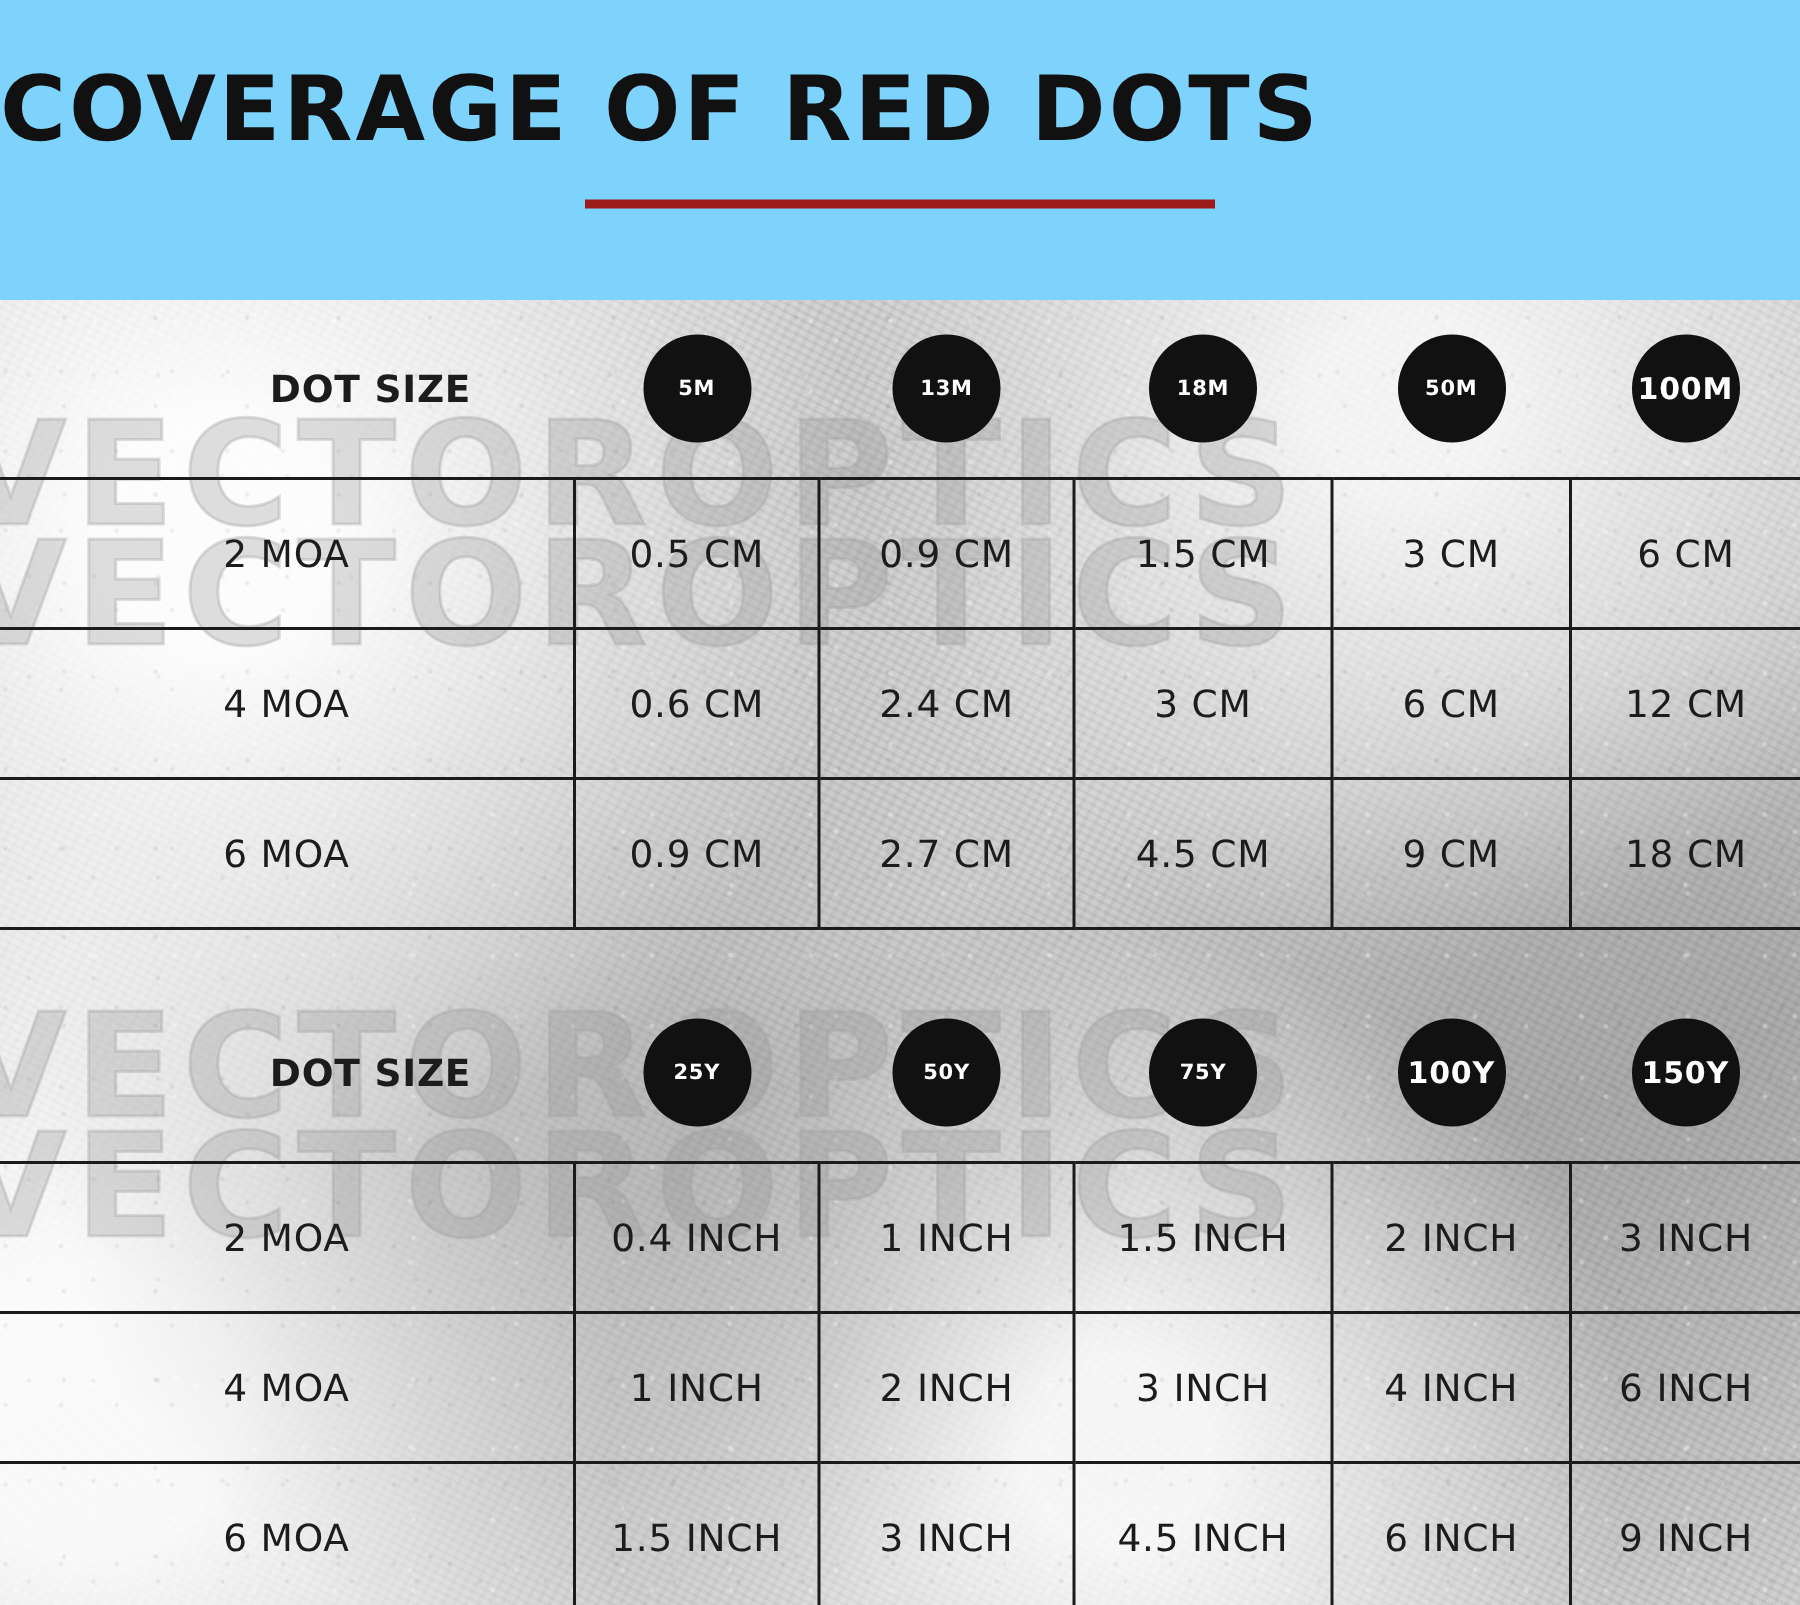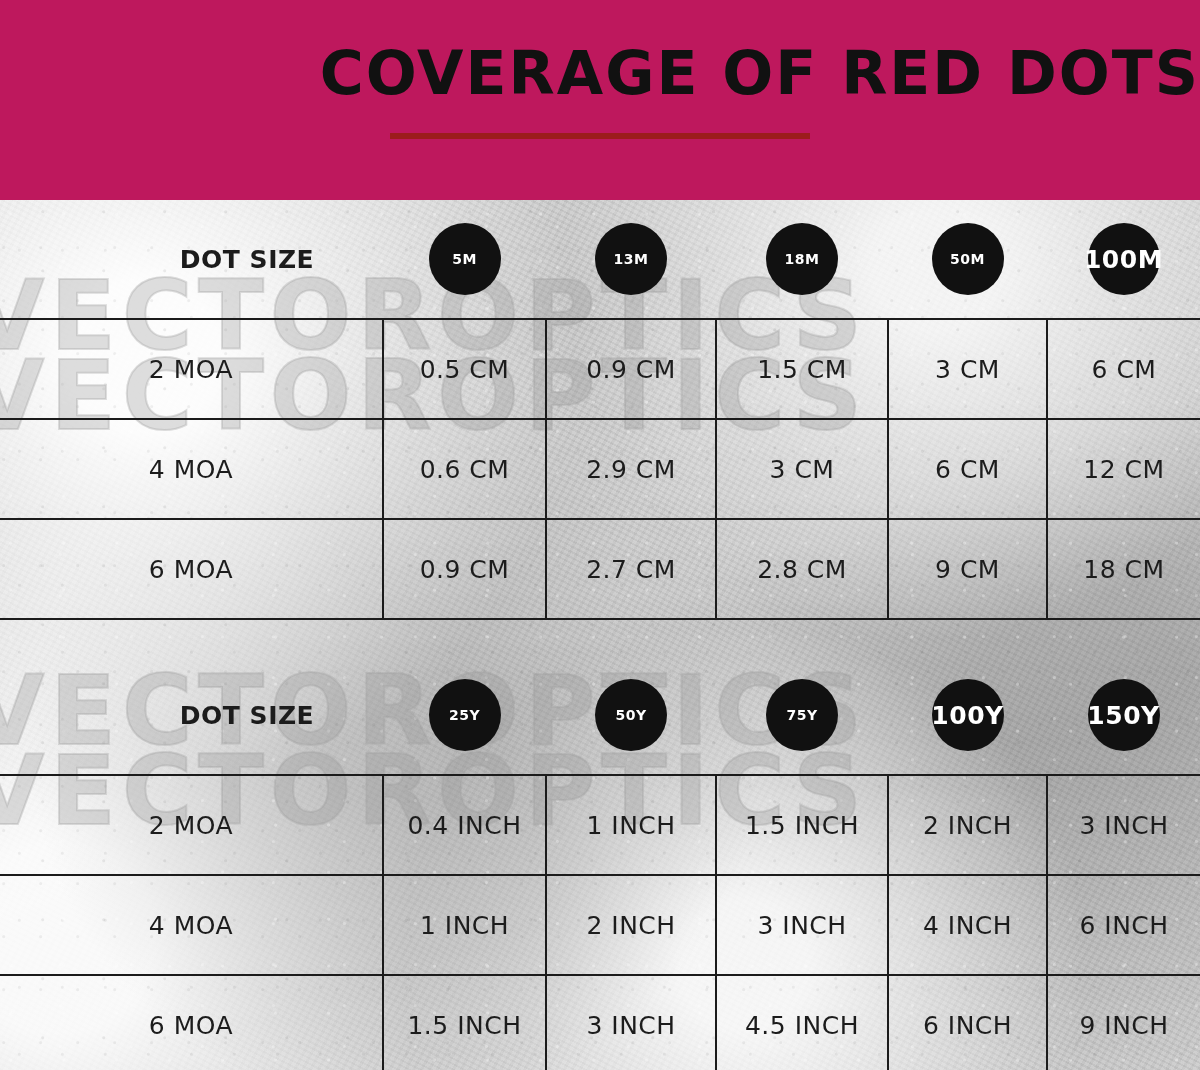--- a/index.html
+++ b/index.html
@@ -20,22 +20,22 @@
     height: 1070px;
     background: #ffffff;
   }
 
   
   .header {
     position: relative;
     height: 200px;
     box-sizing: border-box;
     padding-top: 42px;
-    text-align: right;
-    background: #be185d;
+    text-align: left;
+    background: #7dd3fc;
   }
   .title {
     font-family: "DejaVu Sans", sans-serif;
     font-weight: 700;
     font-size: 60px;
     letter-spacing: 2px;
     color: #111111;
     line-height: 1.05;
     margin: 0;
     text-transform: uppercase;
@@ -153,21 +153,21 @@
     background: #111111;
     color: #ffffff;
     display: inline-flex;
     align-items: center;
     justify-content: center;
     font-family: "DejaVu Sans", sans-serif;
     font-weight: 700;
     font-size: 14px;
     letter-spacing: .5px;
   }
-  .dot.small { font-size: 25px; }
+  .dot.small { font-size: 20px; }
 
   td.row-label {
     text-align: center;
     font-size: 25px;
     letter-spacing: 1px;
   }
 </style>
 </head>
 <body>
 
@@ -220,31 +220,31 @@
           <td>0.5 CM</td>
           <td>0.9 CM</td>
           <td>1.5 CM</td>
           <td>3 CM</td>
           <td>6 CM</td>
         </tr>
 
         <tr>
           <td class="row-label">4 MOA</td>
           <td>0.6 CM</td>
-          <td>2.9 CM</td>
+          <td>2.4 CM</td>
           <td>3 CM</td>
           <td>6 CM</td>
           <td>12 CM</td>
         </tr>
 
         <tr>
           <td class="row-label">6 MOA</td>
           <td>0.9 CM</td>
           <td>2.7 CM</td>
-          <td>2.8 CM</td>
+          <td>4.5 CM</td>
           <td>9 CM</td>
           <td>18 CM</td>
         </tr>
 
         <tr class="spacer-row">
           <td colspan="6"></td>
         </tr>
 
         <tr class="header-row">
           <td class="blank dot-size-label">DOT SIZE</td>

